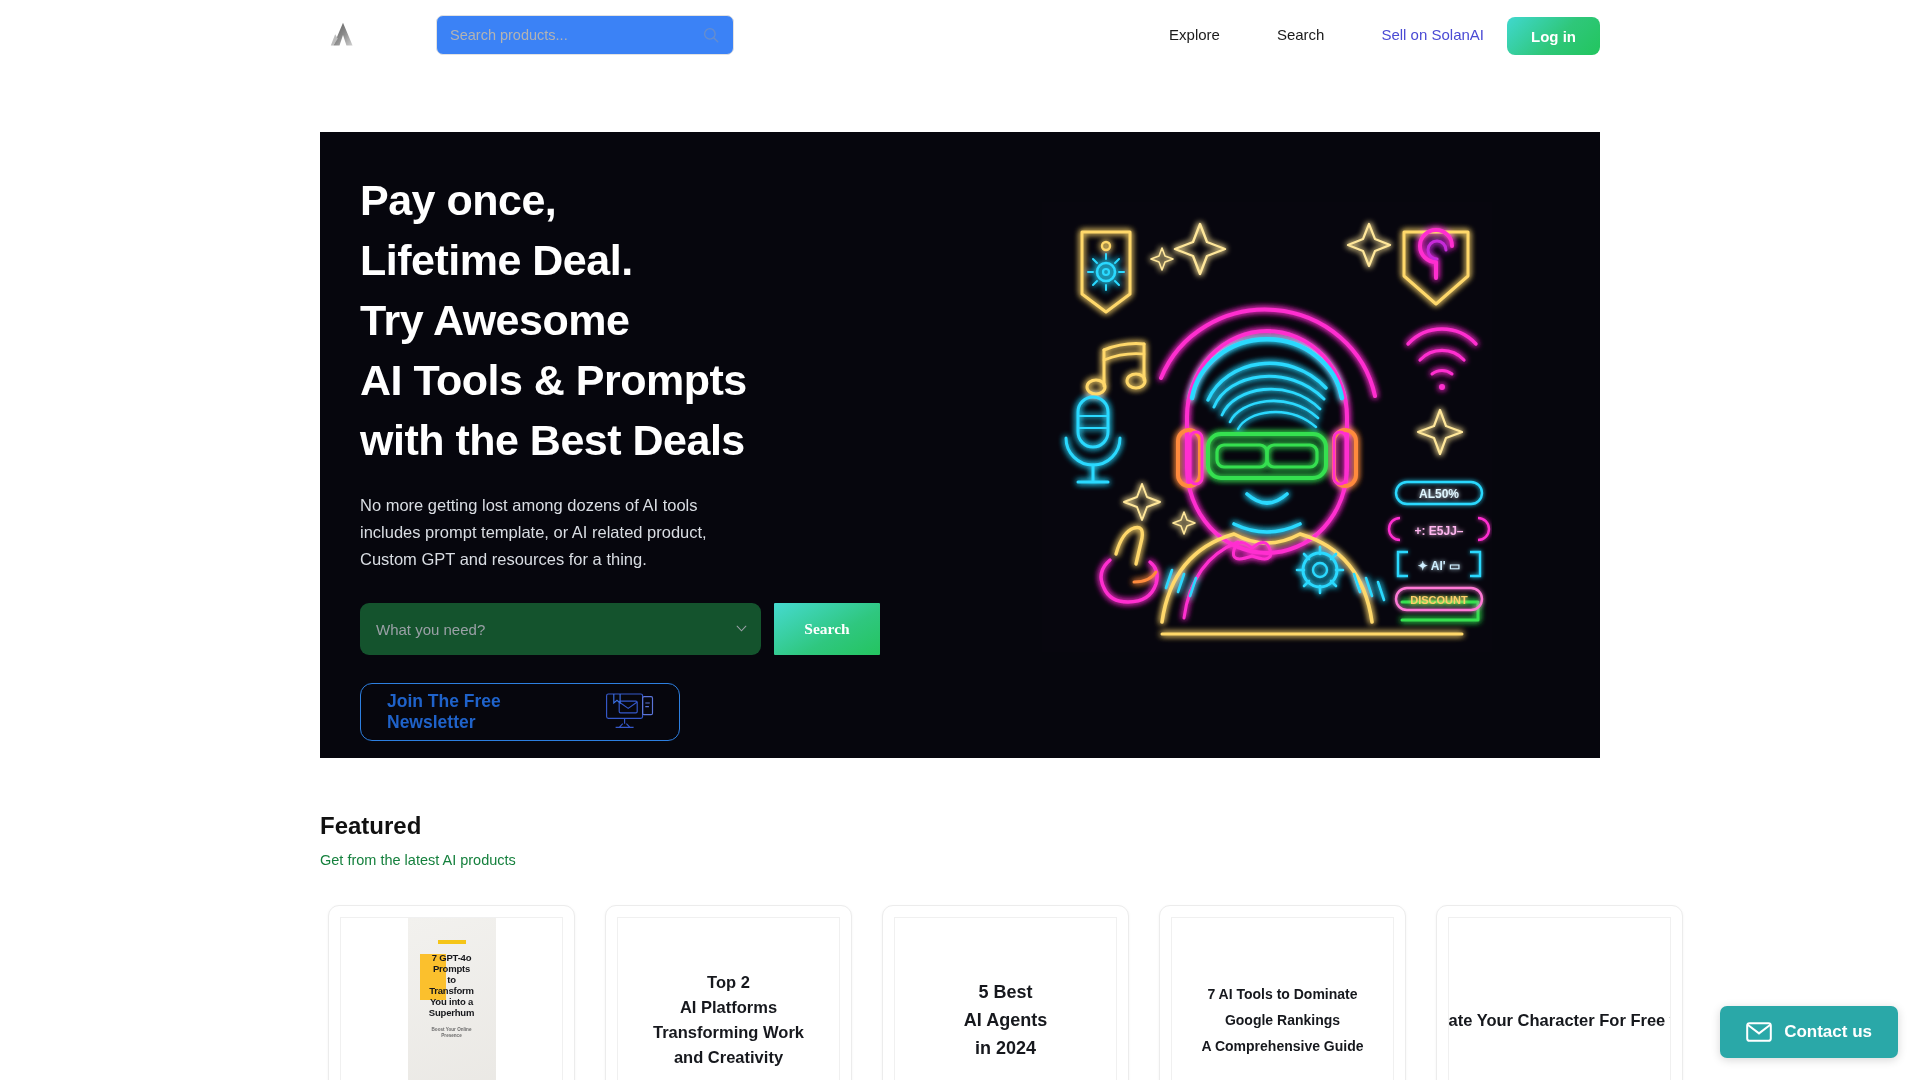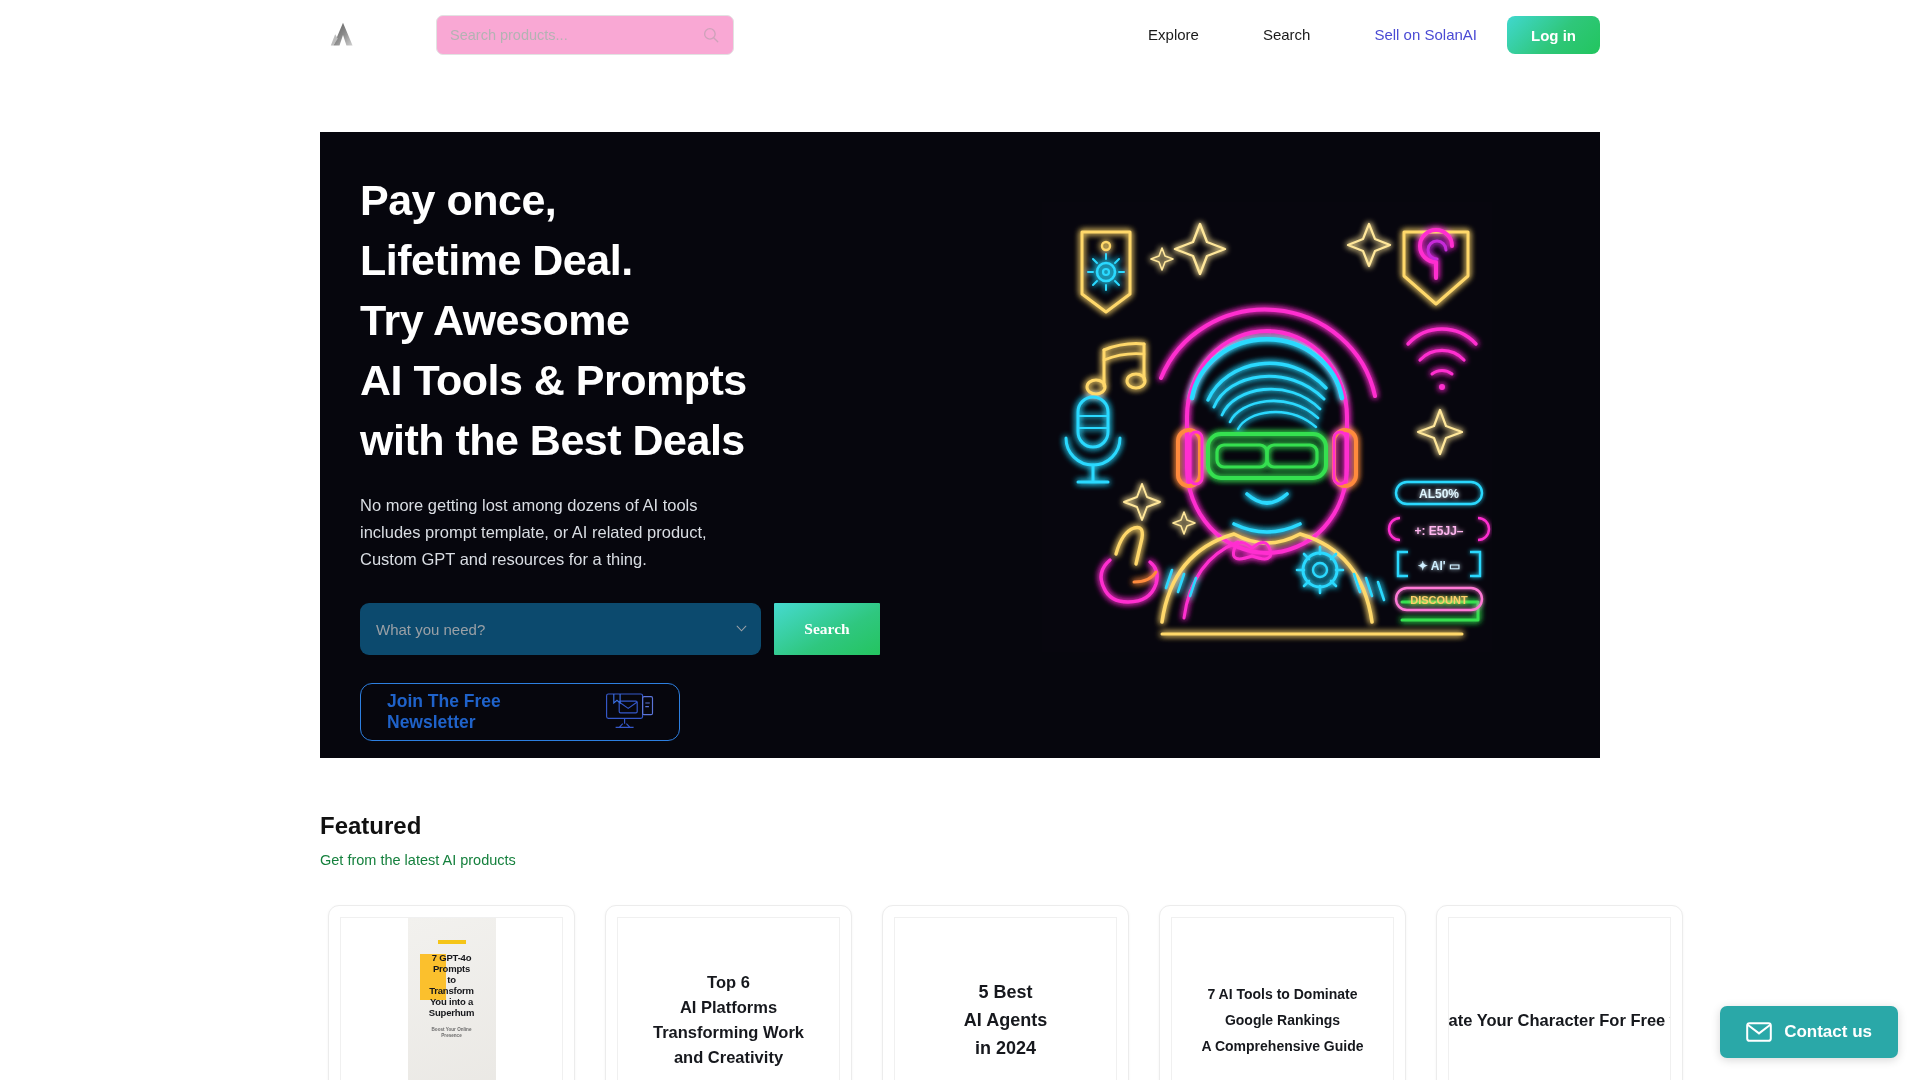--- a/index.html
+++ b/index.html
@@ -22,40 +22,40 @@
   .logo-wrap {
     margin-left: 320px;
     width: 46px; height: 46px;
     display: flex; align-items: center; justify-content: center;
   }
   .search-box {
     margin-left: 70px;
     width: 298px; height: 40px;
     border: 1px solid #e2e2e2;
     border-radius: 7px;
-    background: #f9a8d4;
+    background: #3b82f6;
     display: flex; align-items: center;
     padding: 0 13px;
     position: relative;
   }
   .search-box input {
     flex: 1;
     border: none; outline: none;
     font-size: 14.5px;
     color: #333;
     font-family: "Liberation Sans", sans-serif;
     background: transparent;
   }
   .search-box input::placeholder { color: #b3b3b3; }
   .search-ico { width: 18px; height: 18px; flex: 0 0 18px; opacity: .45; }
 
   .nav {
     margin-left: auto;
     margin-right: 320px;
-    display: flex; align-items: center; gap: 8px;
+    display: flex; align-items: flex-end; gap: 1px;
   }
   .nav a {
     font-size: 15px;
     color: #1a1a1a;
     text-decoration: none;
     padding: 0 28px;
     line-height: 40px;
   }
   .nav a.accent { color: #4a4ad4; font-weight: 500; padding-right: 22px; }
   .btn-login {
@@ -94,21 +94,21 @@
     font-size: 16.5px;
     line-height: 27px;
     white-space: pre-line;
   }
   .hero-search {
     margin-top: 30px;
     display: flex; align-items: stretch; gap: 13px;
   }
   .hero-select {
     width: 415px; height: 52px;
-    background: #0c4a6e;
+    background: #14532d;
     border-radius: 9px;
     border: none;
     display: flex; align-items: center;
     padding: 0 16px;
     position: relative;
   }
   .hero-select span { font-size: 15px; color: #9aa0a6; }
   .chev {
     position: absolute; right: 14px; top: 50%;
     transform: translateY(-55%);
@@ -445,21 +445,21 @@
 Superhum</div>
         <div class="cs">Boost Your Online
 Presence</div>
 
       </div>
     </div>
   </div>
 
   <div class="card">
     <div class="card-inner">
-      <div class="card-txt" style="font-size:16.5px;line-height:25px">Top 6
+      <div class="card-txt" style="font-size:16.5px;line-height:25px">Top 2
 AI Platforms
 Transforming Work
 and Creativity</div>
     </div>
   </div>
 
   <div class="card">
     <div class="card-inner">
       <div class="card-txt" style="font-size:18px;line-height:28px">5 Best
 AI Agents

